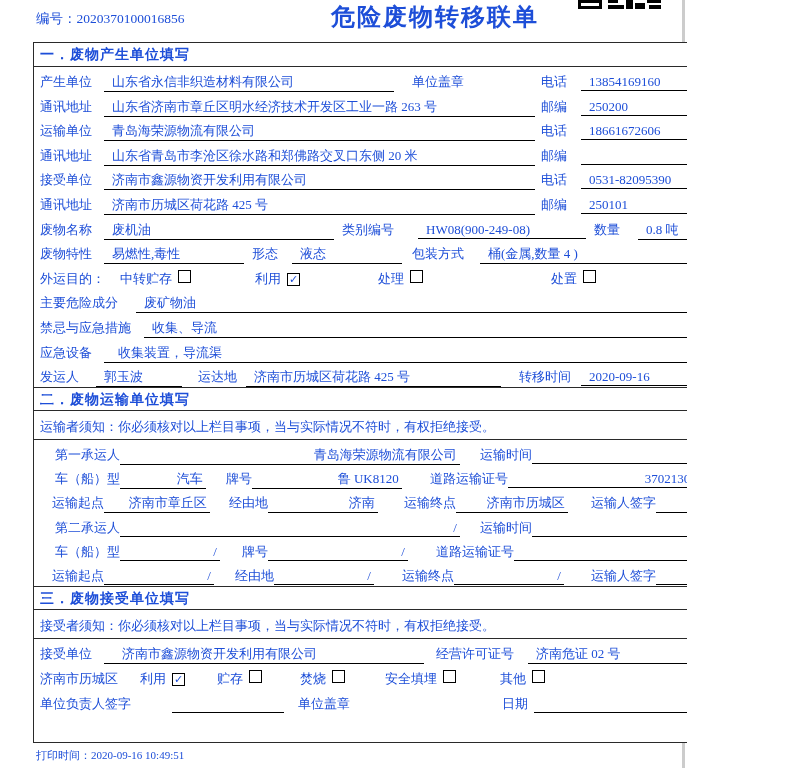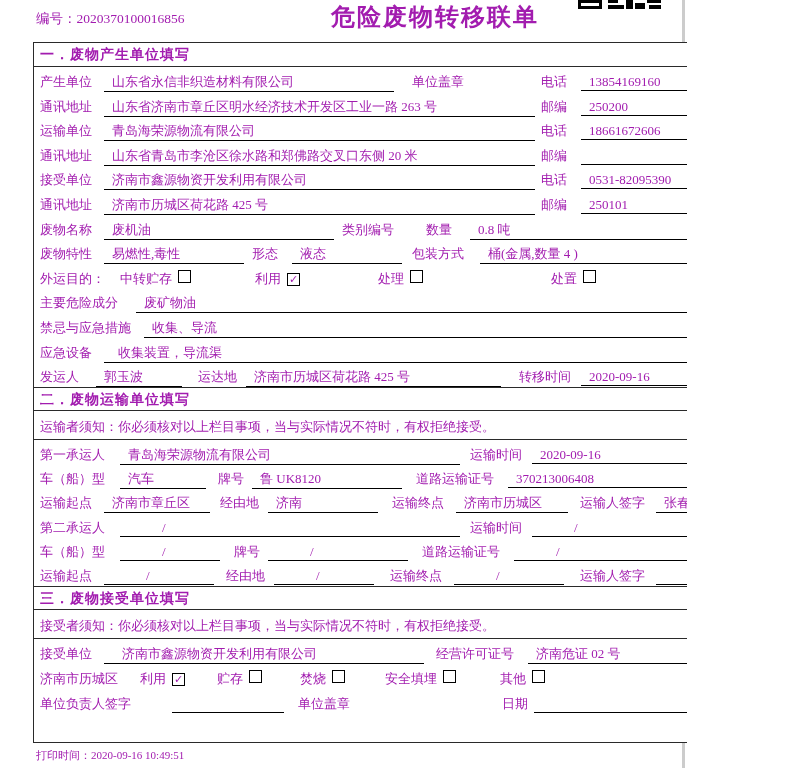--- a/index.html
+++ b/index.html
@@ -1,20 +1,20 @@
 <!DOCTYPE html>
 <html><head>
 <meta charset="utf-8">
 <style>
   * { margin:0; padding:0; box-sizing:border-box; }
   html,body { background:#ffffff; }
   .page {
     position:relative; width:687px; height:768px; background:#ffffff;
     font-family:"Liberation Serif","DejaVu Serif",serif;
-    font-size:13px; color:#a21caf; overflow:hidden;
+    font-size:13px; color:#1d4ed8; overflow:hidden;
   }
   .doc-no { position:absolute; left:36px; top:10px; font-size:13.5px; white-space:nowrap; }
   .doc-title {
     position:absolute; left:331px; top:1px; font-size:24px; font-weight:bold;
     font-family:"Liberation Sans","DejaVu Sans",sans-serif; letter-spacing:2px; white-space:nowrap;
   }
   .qr { position:absolute; left:578px; top:0; width:86px; height:9px; }
   .qr div { position:absolute; background:#000; }
   .qr .q-outline { left:0; top:0; width:24px; height:9px; background:#fff; border:3px solid #000; }
   .qr .q-b1 { left:30px; top:0; width:10px; height:3px; }
@@ -34,21 +34,21 @@
     font-family:Liberation Serif, serif;
     font-weight:bold; font-size:14px; letter-spacing:1px;
     border-bottom:1px solid #2a2a2a; white-space:nowrap;
   }
   .sec-head.bt { border-top:1px solid #2a2a2a; }
   .note-row {
     height:29px; padding:7px 0 0 6px; border-bottom:1px solid #2a2a2a; white-space:nowrap;
   }
   .row { display:flex; align-items:baseline; padding:6px 0 0 6px; white-space:nowrap; }
   .s1 .row { height:24.6px; }
-  .s2 .row { height:24.3px; }
+  .s2 .row { height:24.3px;text-align:right; }
   .s3 .row { height:25.4px; }
   .lbl { display:inline-block; white-space:nowrap; }
   .fill {
     display:inline-block; border-bottom:1px solid #000;
     padding-left:8px; white-space:nowrap; overflow:visible;
   }
   .fill::after { content:"\00a0"; }
   .fill.fx { flex:1; }
   .fill.sl { padding-left:42px; }
   .sp { display:inline-block; }
@@ -126,20 +126,21 @@
         <span class="lbl" style="width:64px">通讯地址</span>
         <span class="fill fx" style="margin-right:6px">济南市历城区荷花路 425 号</span>
         <span class="lbl" style="width:40px">邮编</span>
         <span class="fill" style="width:175px">250101</span>
       </div>
 
       <div class="row">
         <span class="lbl" style="width:64px">废物名称</span>
         <span class="fill" style="width:230px">废机油</span>
         <span class="lbl" style="width:76px;margin-left:8px">类别编号</span>
+        <span class="fill" style="width:168px">HW08(900-249-08)</span>
         <span class="lbl" style="width:44px;margin-left:8px">数量</span>
         <span class="fill fx">0.8 吨</span>
       </div>
 
       <div class="row">
         <span class="lbl" style="width:64px">废物特性</span>
         <span class="fill" style="width:140px">易燃性,毒性</span>
         <span class="lbl" style="width:40px;margin-left:8px">形态</span>
         <span class="fill" style="width:110px">液态</span>
         <span class="lbl" style="width:68px;margin-left:10px">包装方式</span>

